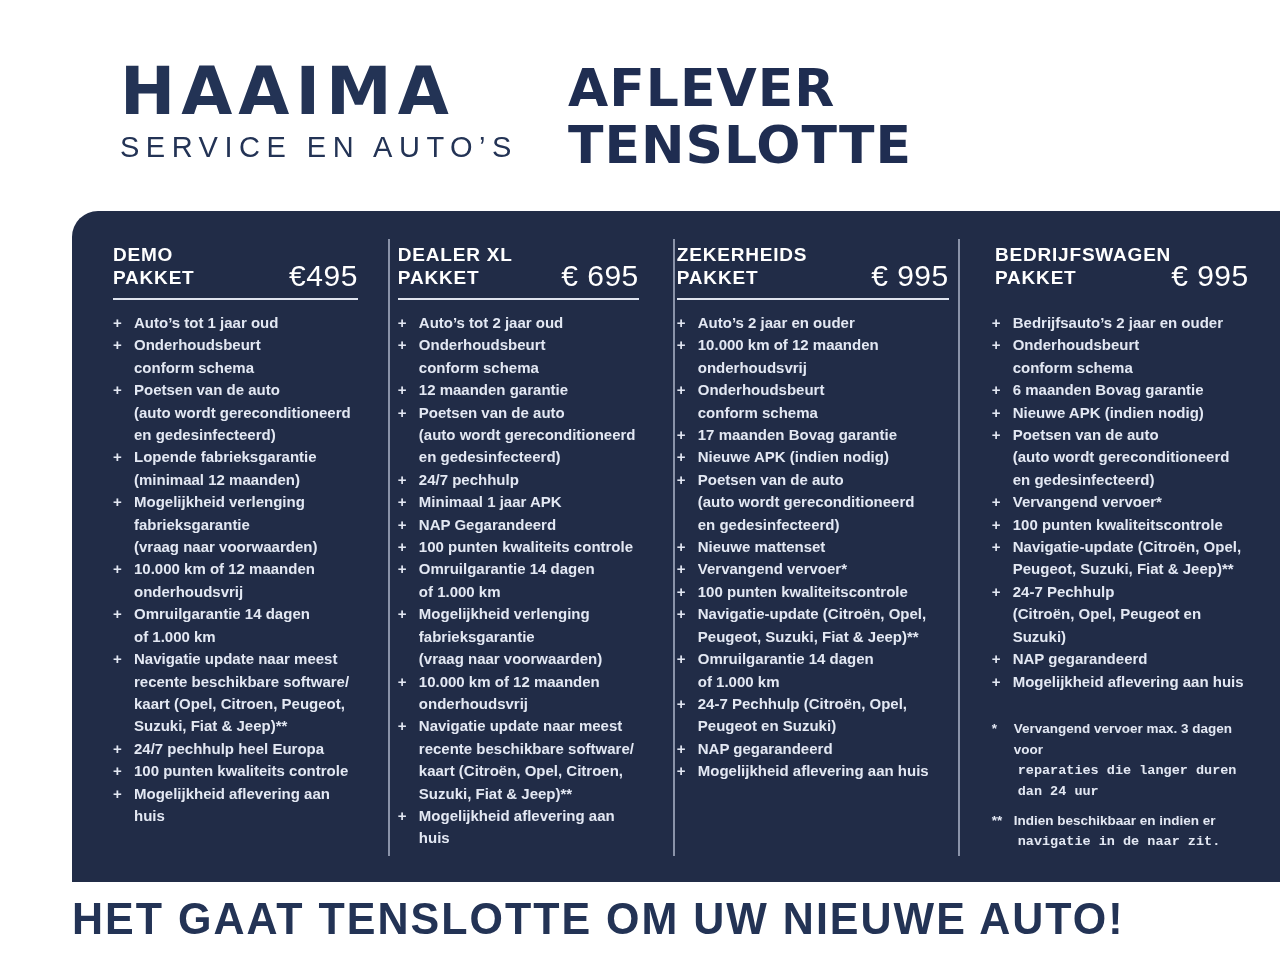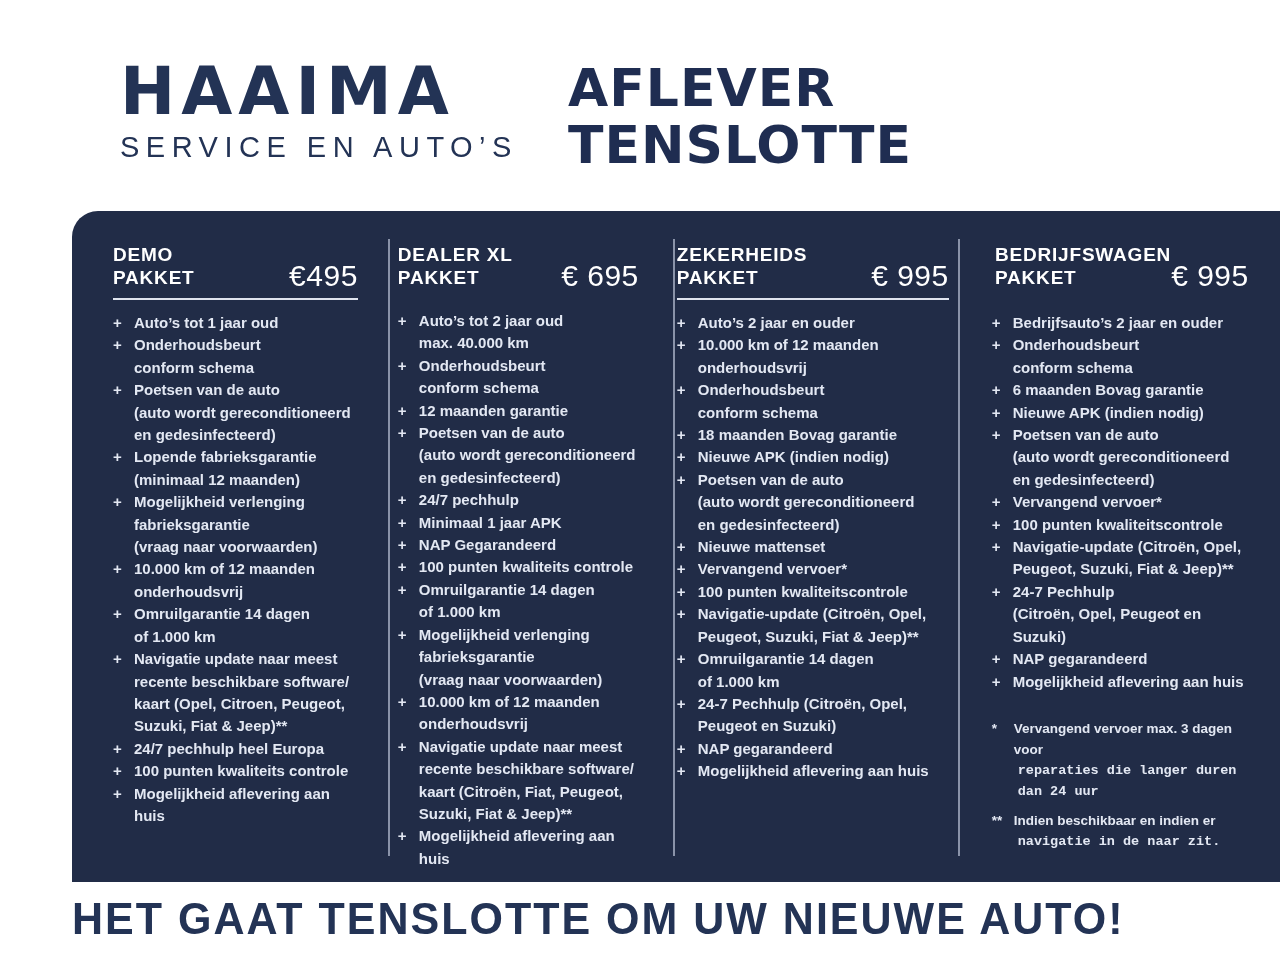--- a/index.html
+++ b/index.html
@@ -189,21 +189,20 @@
           <div class="pkg-name-line">PAKKET</div>
         </h2>
         <div class="pkg-price">€ 695</div>
       </div>
       <div class="pkg-rule"></div>
       <ul class="pkg-list">
         <li class="pkg-item">
           <span class="plus">+</span>
           <div class="item-lines">
             <div class="item-line">Auto’s tot 2 jaar oud</div>
-            <div class="item-line">max. 40.000 km</div>
           </div>
         </li>
         <li class="pkg-item">
           <span class="plus">+</span>
           <div class="item-lines">
             <div class="item-line">Onderhoudsbeurt</div>
             <div class="item-line">conform schema</div>
           </div>
         </li>
         <li class="pkg-item">
@@ -264,21 +263,21 @@
           <div class="item-lines">
             <div class="item-line">10.000 km of 12 maanden</div>
             <div class="item-line">onderhoudsvrij</div>
           </div>
         </li>
         <li class="pkg-item">
           <span class="plus">+</span>
           <div class="item-lines">
             <div class="item-line">Navigatie update naar meest</div>
             <div class="item-line">recente beschikbare software/</div>
-            <div class="item-line">kaart (Citroën, Fiat, Peugeot,</div>
+            <div class="item-line">kaart (Citroën, Opel, Citroen,</div>
             <div class="item-line">Suzuki, Fiat &amp; Jeep)**</div>
           </div>
         </li>
         <li class="pkg-item">
           <span class="plus">+</span>
           <div class="item-lines">
             <div class="item-line">Mogelijkheid aflevering aan huis</div>
           </div>
         </li>
       </ul>
@@ -309,21 +308,21 @@
         <li class="pkg-item">
           <span class="plus">+</span>
           <div class="item-lines">
             <div class="item-line">Onderhoudsbeurt</div>
             <div class="item-line">conform schema</div>
           </div>
         </li>
         <li class="pkg-item">
           <span class="plus">+</span>
           <div class="item-lines">
-            <div class="item-line">18 maanden Bovag garantie</div>
+            <div class="item-line">17 maanden Bovag garantie</div>
           </div>
         </li>
         <li class="pkg-item">
           <span class="plus">+</span>
           <div class="item-lines">
             <div class="item-line">Nieuwe APK (indien nodig)</div>
           </div>
         </li>
         <li class="pkg-item">
           <span class="plus">+</span>

